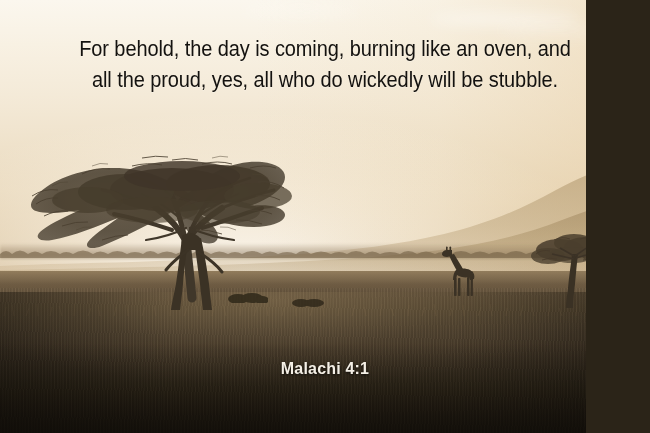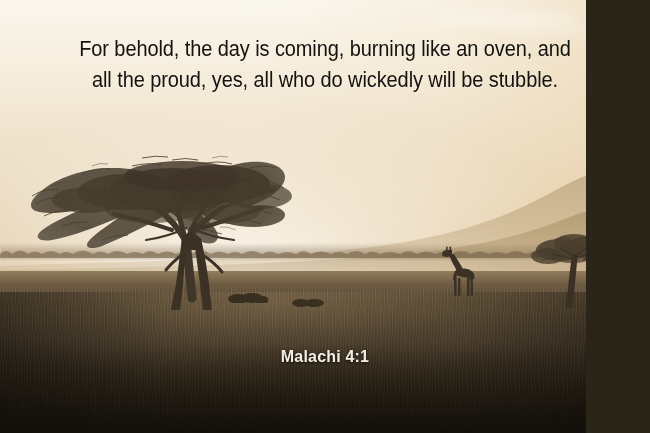--- a/index.html
+++ b/index.html
@@ -191,21 +191,21 @@
     letter-spacing: -0.1px;
     font-weight: 400;
     font-family: "Liberation Sans Narrow", "Liberation Sans", sans-serif;
     transform: scaleX(0.93);
     transform-origin: 50% 0;
     white-space: pre-line;
     text-shadow: 0 1px 0 rgba(255,255,255,0.25);
   }
   .attribution {
     position: absolute;
-    left: 0; top: 348px;
+    left: 0; top: 360px;
     width: 650px;
     text-align: center;
     color: #f4efe6;
     font-size: 16px;
     font-weight: bold;
     letter-spacing: 0.2px;
     font-family: "Liberation Sans", sans-serif;
     text-shadow: 0 1px 3px rgba(0,0,0,0.75);
   }
 </style>

